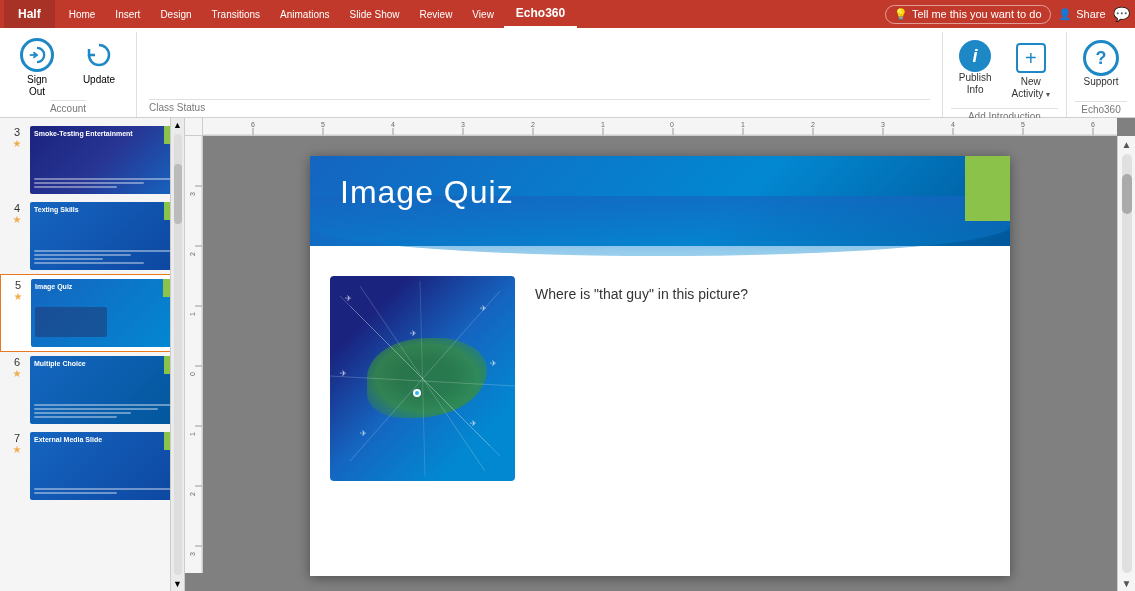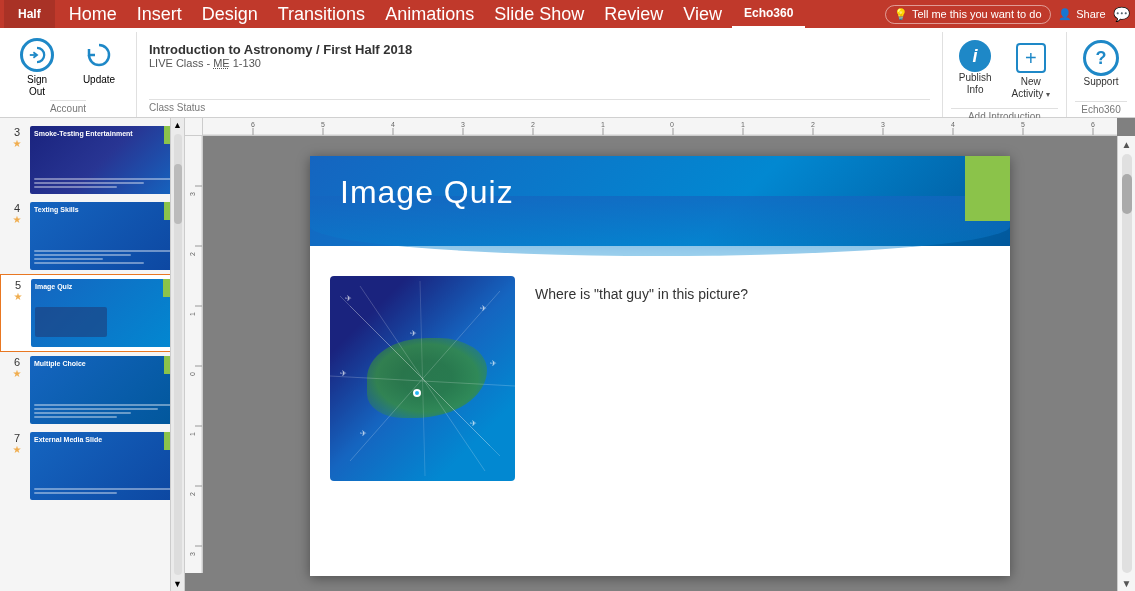--- a/index.html
+++ b/index.html
@@ -26,21 +26,21 @@
       padding: 2px 14px;
       font-size: 12px;
       font-weight: 600;
       height: 28px;
       display: flex; align-items: center;
       cursor: pointer;
       margin-right: 4px;
     }
     .menu-bar .menu-item {
       color: white;
-      font-size: 18px;
+      font-size: 10px;
       padding: 2px 10px;
       cursor: pointer;
       height: 28px;
       display: flex; align-items: center;
     }
     .menu-bar .echo360-tab {
       background: #c0392b;
       color: white;
       font-size: 12px;
       padding: 2px 12px;
@@ -590,26 +590,20 @@
               <polyline points="4,8 4,14 10,14" fill="none" stroke="#1e88c7" stroke-width="2.5"></polyline>
             </svg>
           </div>
           <div class="btn-label" style="font-size:10px;text-align:center;margin-top:2px;">Update</div>
         </div>
       </div>
       <div class="section-bottom-label">Account</div>
     </div>
 
     <div class="class-status-section">
-      <div style="padding: 6px 0 2px 0;">
-        <div class="class-info">Introduction to Astronomy / First Half 2018</div>
-        <div class="class-sub">
-          LIVE Class - <span class="me-underline">ME</span> 1-130
-        </div>
-      </div>
       <div class="class-status-label">Class Status</div>
     </div>
 
     <div class="add-interactivity">
       <div class="add-int-content">
 
         <div class="big-btn">
           <div class="info-icon">i</div>
           <div class="btn-text">Publish<br>Info</div>
         </div>

